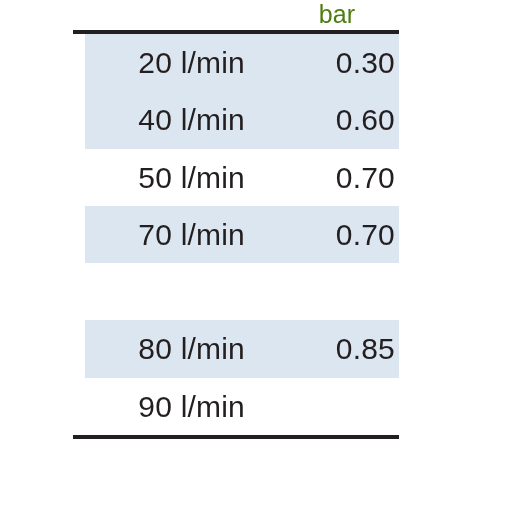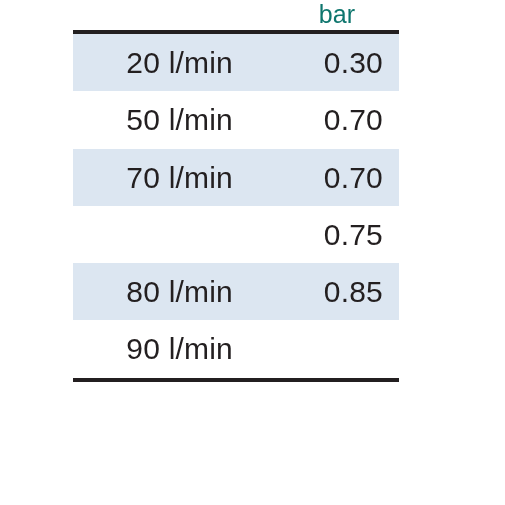--- a/index.html
+++ b/index.html
@@ -35,21 +35,21 @@
     height: 30px;
   }
   .header-unit {
     position: absolute;
     left: 218px;
     top: -1px;
     width: 92px;
     text-align: center;
     font-size: 25px;
     font-weight: 300;
-    color: #0f766e;
+    color: #4d7c0f;
     letter-spacing: 0.1px;
     line-height: 30px;
     white-space: nowrap;
   }
 
   
   .rule {
     height: 4px;
     background: #231f20;
     width: 326px;
@@ -58,20 +58,21 @@
   .rule-bottom{ margin: 0; }
 
   
   .table-body {
     width: 326px;
   }
   .row {
     position: relative;
     height: 57.3px;
     background: #ffffff;
+    margin-left: 12px;
   }
   .row.shaded {
     background: #dce6f1;
   }
   .cell {
     position: absolute;
     top: 0;
     height: 57.3px;
     line-height: 57.3px;
     font-size: 30px;
@@ -101,30 +102,33 @@
       <div class="header-unit">bar</div>
     </div>
 
     <div class="rule rule-top"></div>
 
     <div class="table-body" id="table-body">
         <div class="row shaded">
           <div class="cell cell-flow">20 l/min</div>
           <div class="cell cell-value">0.30</div>
         </div>
+        <div class="row shaded">
+          <div class="cell cell-flow">40 l/min</div>
+          <div class="cell cell-value">0.60</div>
+        </div>
         <div class="row">
           <div class="cell cell-flow">50 l/min</div>
           <div class="cell cell-value">0.70</div>
         </div>
         <div class="row shaded">
           <div class="cell cell-flow">70 l/min</div>
           <div class="cell cell-value">0.70</div>
         </div>
         <div class="row">
-          <div class="cell cell-value">0.75</div>
         </div>
         <div class="row shaded">
           <div class="cell cell-flow">80 l/min</div>
           <div class="cell cell-value">0.85</div>
         </div>
         <div class="row">
           <div class="cell cell-flow">90 l/min</div>
         </div>
       </div>
 

